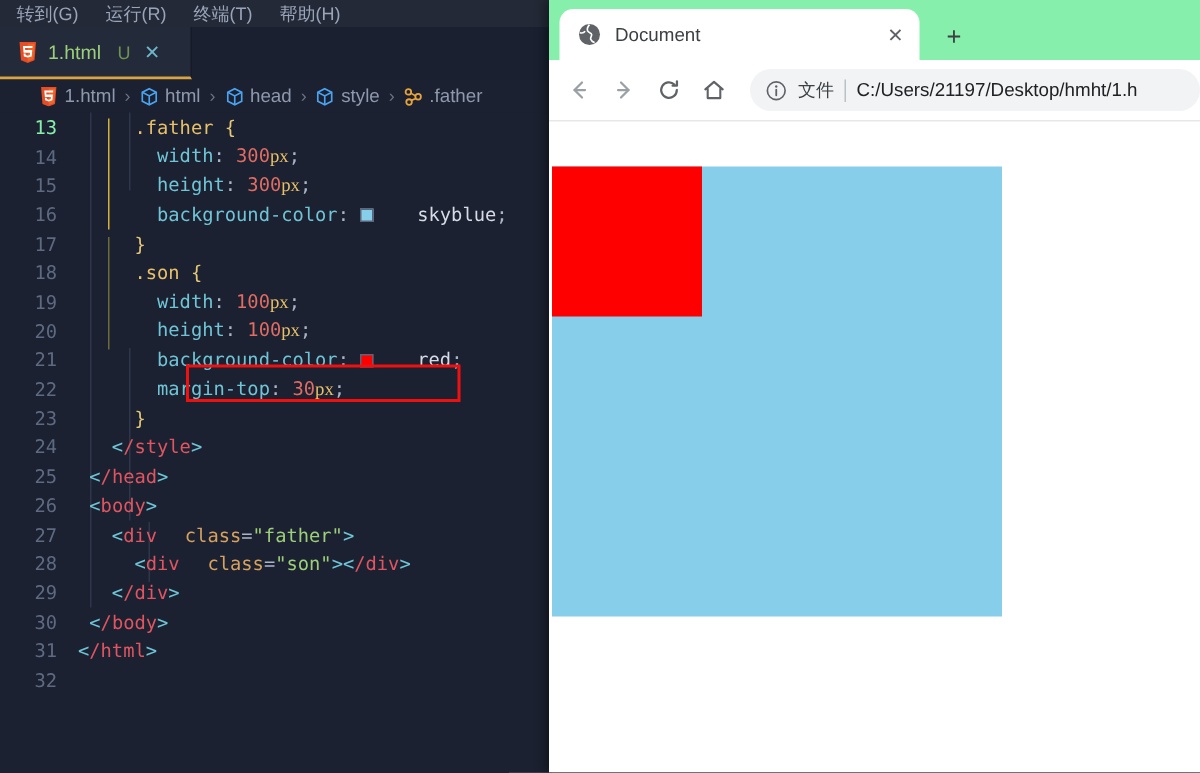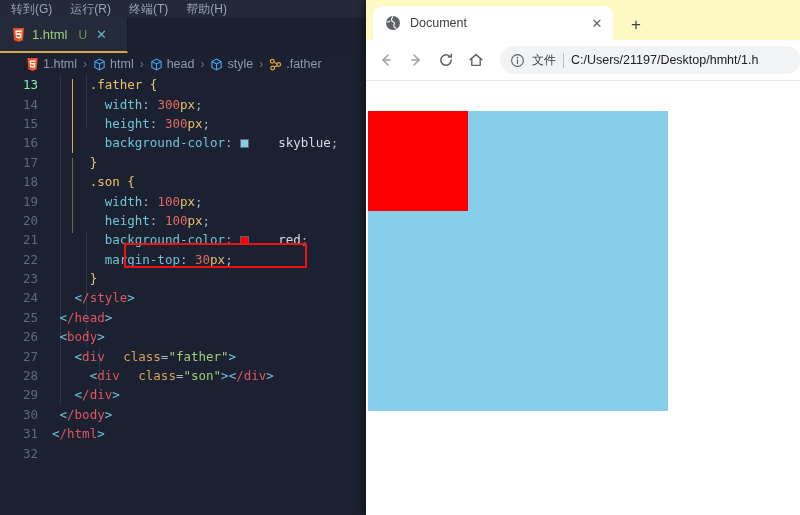--- a/index.html
+++ b/index.html
@@ -116,21 +116,21 @@
     left: 0; top: 0;
   }
   .guide.bracket { background: #d6b13a; width: 1px; }
   .guide.olive   { background: #6e6a3a; width: 1px; }
 
   
   .t-sel   { color: #e8c06a; }  
   .t-brace { color: #e6c778; }
   .t-prop  { color: #6fc4d6; }
   .t-num   { color: #e06c63; margin-top: 20px; }
-  .t-unit  { color: #e8c06a; }
+  .t-unit  { color: #e8c06a; font-family: Liberation Serif, serif; }
   .t-punc  { color: #aab4c7; }
   .t-val   { color: #d6dbe6; margin-left: 28px; }
   .t-tag   { color: #e05561; }
   .t-angle { color: #6fc4d6; }
   .t-attr  { color: #d7a25f; margin-left: 11px; }
   .t-str   { color: #9ccf7a; }
 
   .swatch {
     display: inline-block;
     width: 9px; height: 9px;
@@ -154,21 +154,21 @@
     position: absolute;
     left: 366px; top: 0;
     width: 434px; height: 515px;
     background: #dee1e6;
     box-shadow: -2px 0 7px rgba(0,0,0,0.45);
     overflow: hidden;
   }
   #browser-tabstrip {
     position: absolute; left: 0; top: 0;
     width: 434px; height: 40px;
-    background: #fef9c3;
+    background: #86efac;
   }
   #btab {
     position: absolute; left: 7px; top: 6px;
     width: 240px; height: 34px;
     background: #ffffff;
     border-radius: 9px 9px 0 0;
     display: flex; align-items: center;
     padding: 0 8px 0 12px;
     gap: 9px;
   }

